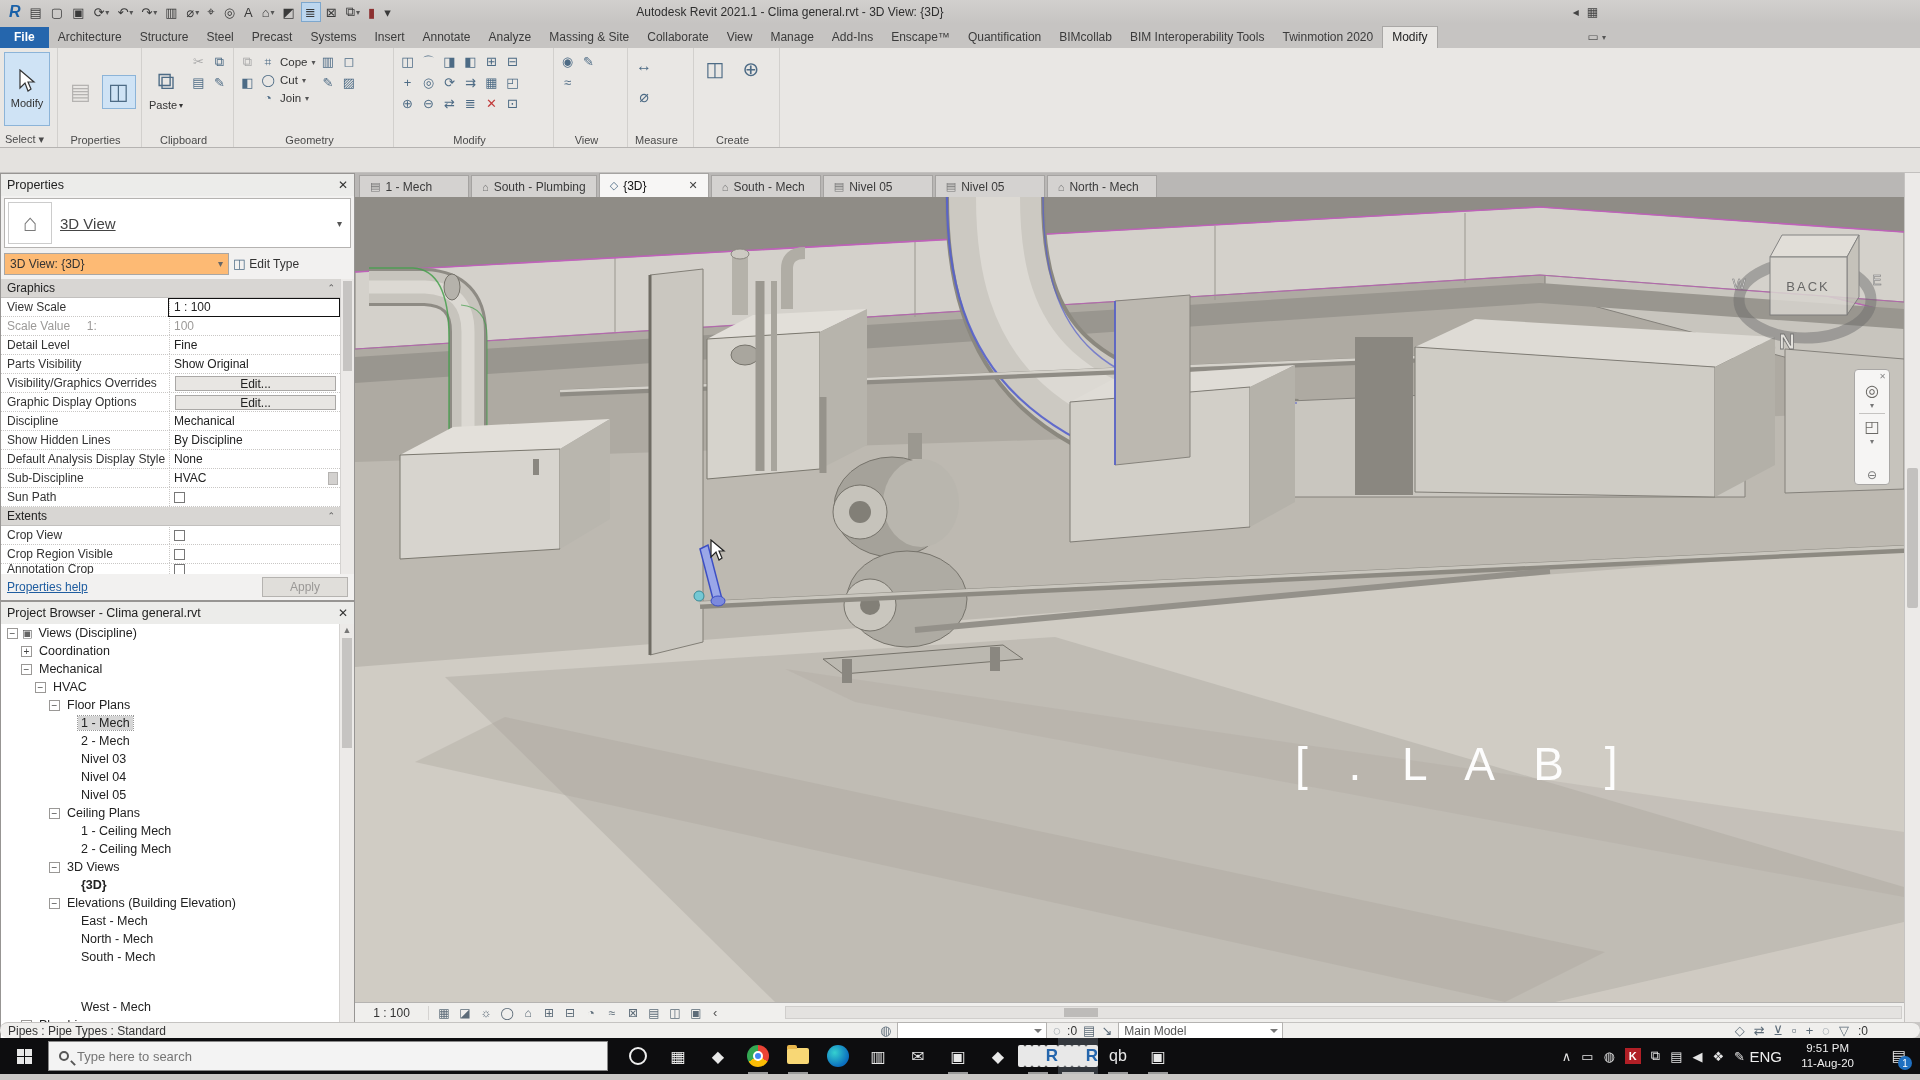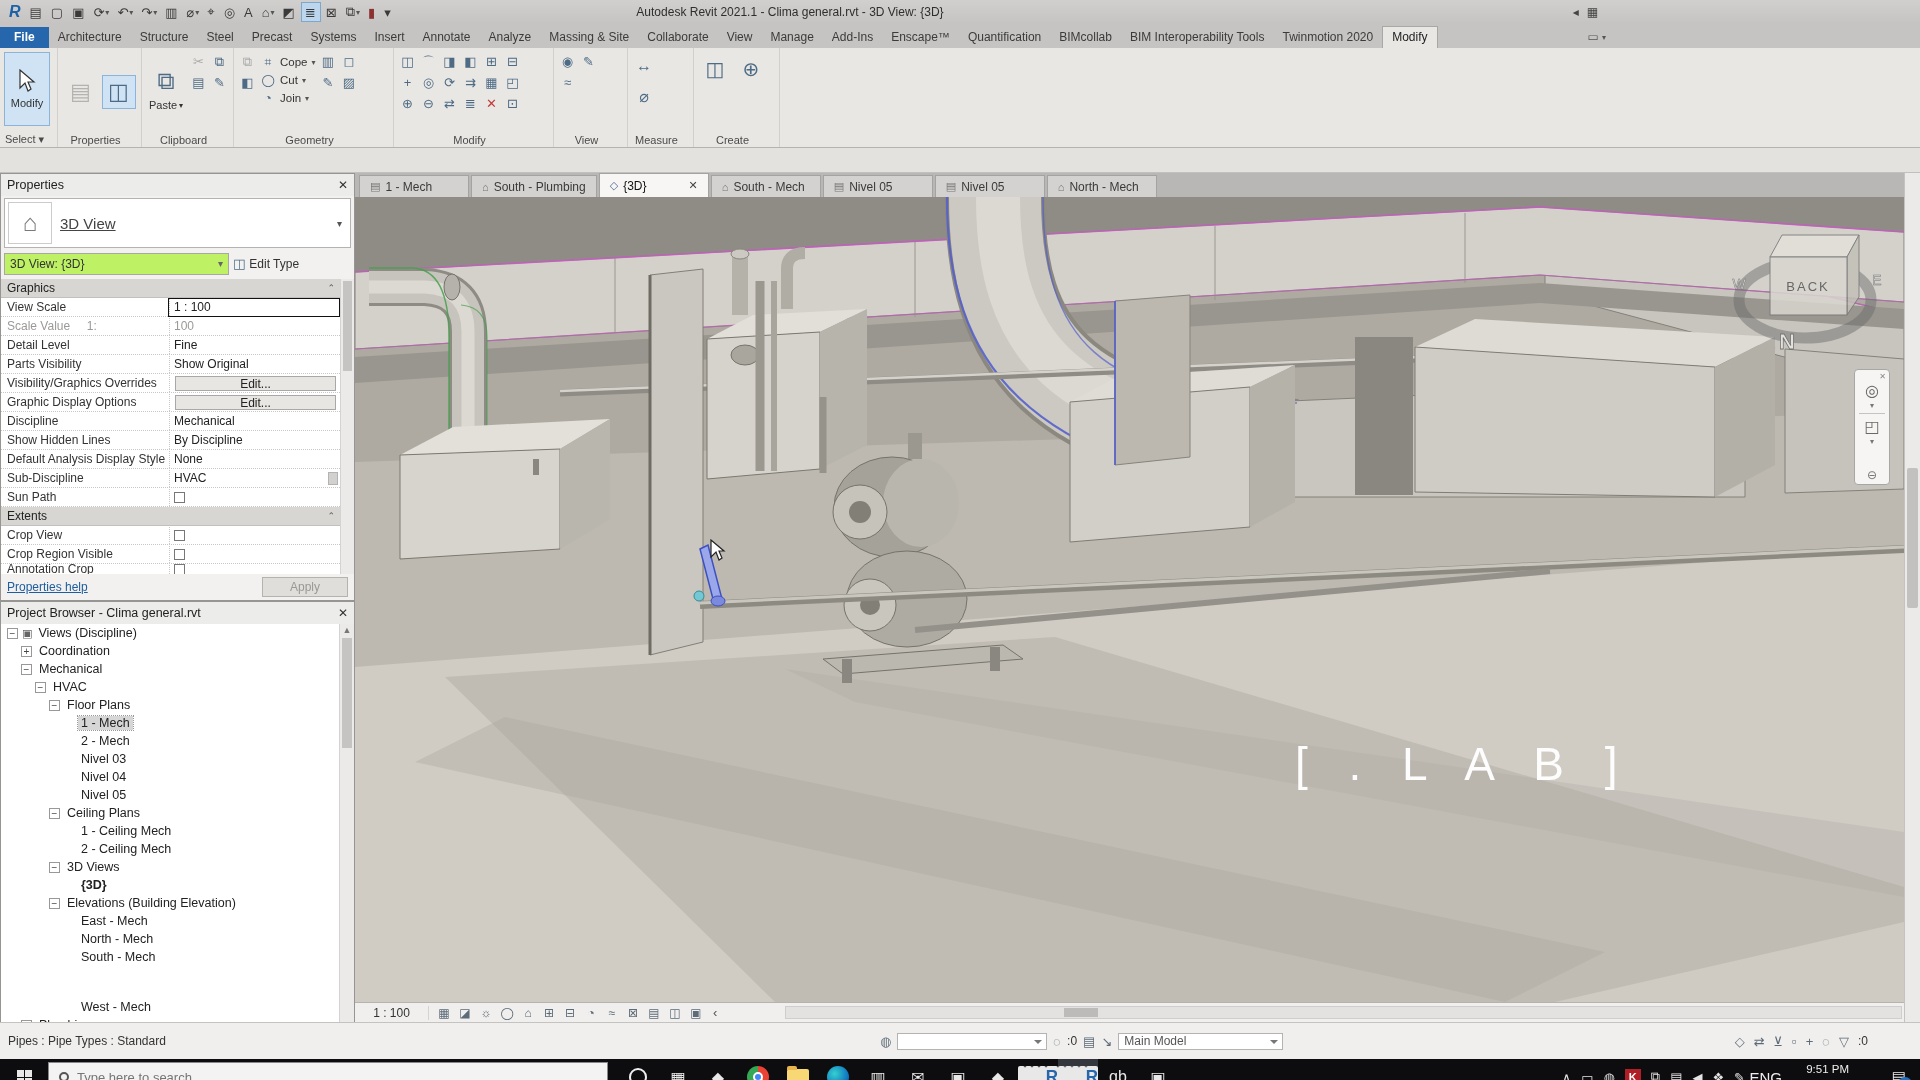--- a/index.html
+++ b/index.html
@@ -61,21 +61,21 @@
 
   
   .palette{background:#f2f1f0;border:1px solid #979593;display:flex;flex-direction:column;}
   .pal-head{height:22px;display:flex;align-items:center;padding:0 6px;background:#ececea;font-size:12.5px;color:#222;}
   .pal-close{margin-left:auto;font-size:12px;color:#333;cursor:default;}
   .typesel{height:50px;display:flex;align-items:center;border:1px solid #b5b3b1;margin:2px 3px;background:#fff;}
   .typesel .thumb{width:44px;height:42px;border:1px solid #ccc;margin:0 8px 0 3px;display:flex;align-items:center;justify-content:center;font-size:24px;color:#7a7a7a;}
   .typesel .tlab{font-size:15px;color:#444;text-decoration:underline;}
   .typesel .dd{margin-left:auto;margin-right:8px;color:#555;font-size:10px;}
   .instrow{height:27px;display:flex;align-items:center;margin:0 3px 2px;gap:4px;}
-  .instsel{flex:0 0 225px;height:22px;border:1px solid #a9a7a5;background:#bef264;display:flex;align-items:center;padding:0 5px;font-size:12px;color:#333;}
+  .instsel{flex:0 0 225px;height:22px;border:1px solid #a9a7a5;background:#fdba74;display:flex;align-items:center;padding:0 5px;font-size:12px;color:#333;}
   .instsel .dd{margin-left:auto;font-size:10px;color:#666;}
   .edittype{display:flex;align-items:center;gap:4px;font-size:12px;color:#333;}
   .edittype .etic{font-size:13px;color:#4d6b85;}
   .prows{position:relative;}
   .prow{height:19px;display:flex;align-items:center;border-bottom:1px dotted #c9c7c5;background:#fff;padding-right:15px;}
   .plab{width:168px;padding-left:6px;font-size:12px;color:#333;white-space:pre;overflow:hidden;}
   .pval{flex:1;height:17px;display:flex;align-items:center;padding-left:4px;font-size:12px;color:#222;border-left:1px dotted #c9c7c5;position:relative;}
   .prow.section{background:#d8d6d3;border-bottom:1px solid #c2c0be;}
   .prow.section .plab{width:auto;font-size:12px;color:#222;}
   .prow.section .chev{display:block;margin-left:auto;margin-right:4px;color:#555;font-size:9px;}
@@ -135,21 +135,21 @@
   
   .vcb{height:20px;background:#f0efed;border-top:1px solid #b5b3b1;display:flex;align-items:center;position:relative;}
   .vcb .scale{width:74px;text-align:center;font-size:12px;color:#333;border-right:1px solid #d5d3d1;}
   .vcbhost{display:flex;align-items:center;gap:3px;padding:0 6px;}
   .vcbic{width:18px;height:16px;display:flex;align-items:center;justify-content:center;font-size:12px;color:#5c6b78;}
   .vcb .collapse{font-size:13px;color:#555;margin-left:2px;}
   .htrack{position:absolute;left:430px;right:2px;top:3px;bottom:3px;background:#e4e2e0;border:1px solid #d0cecc;}
   .hthumb{position:absolute;left:278px;width:34px;top:1px;bottom:1px;background:#bdbbb9;}
 
   
-  .statusbar{height:37px;background:#f0efed;border-top:1px solid #c5c3c1;position:relative;display:flex;align-items:center;font-size:12px;color:#333;}
+  .statusbar{height:16px;background:#f0efed;border-top:1px solid #c5c3c1;position:relative;display:flex;align-items:center;font-size:12px;color:#333;border-radius:11px;}
   .sb-left{padding-left:8px;}
   .sb-mid{position:absolute;left:880px;display:flex;align-items:center;gap:6px;}
   .sb-dd{width:150px;height:17px;background:#fff;border:1px solid #b5b3b1;position:relative;}
   .sb-dd.model{width:165px;display:flex;align-items:center;padding:0 5px;color:#555;}
   .sb-dd::after{content:"";position:absolute;right:4px;top:6px;border:4px solid transparent;border-top-color:#777;}
   .sb-ic{color:#5c6b78;font-size:13px;}
   .sb-right{position:absolute;right:52px;display:flex;align-items:center;gap:9px;color:#5c6b78;font-size:13px;}
   .sb-cnt{color:#333;font-size:12px;}
 
   

